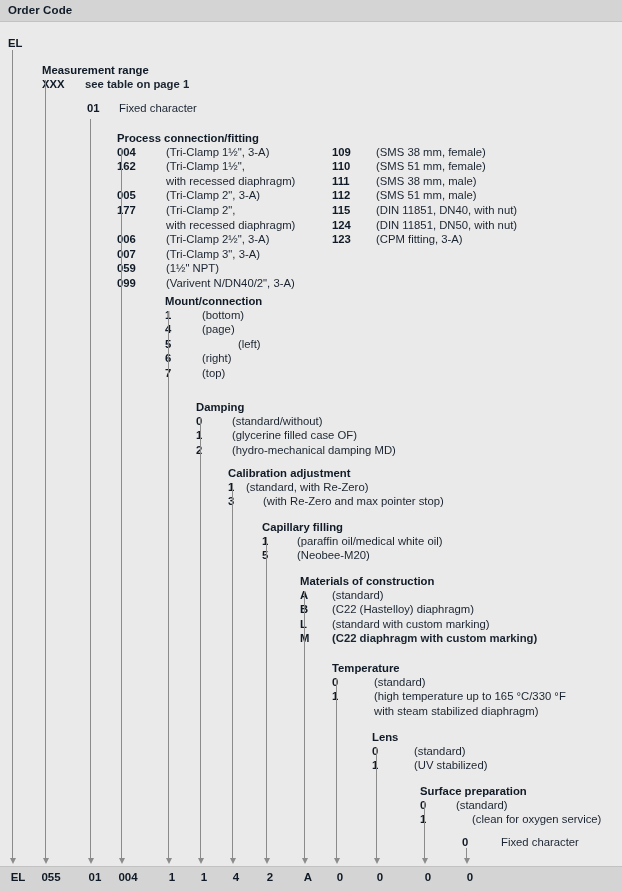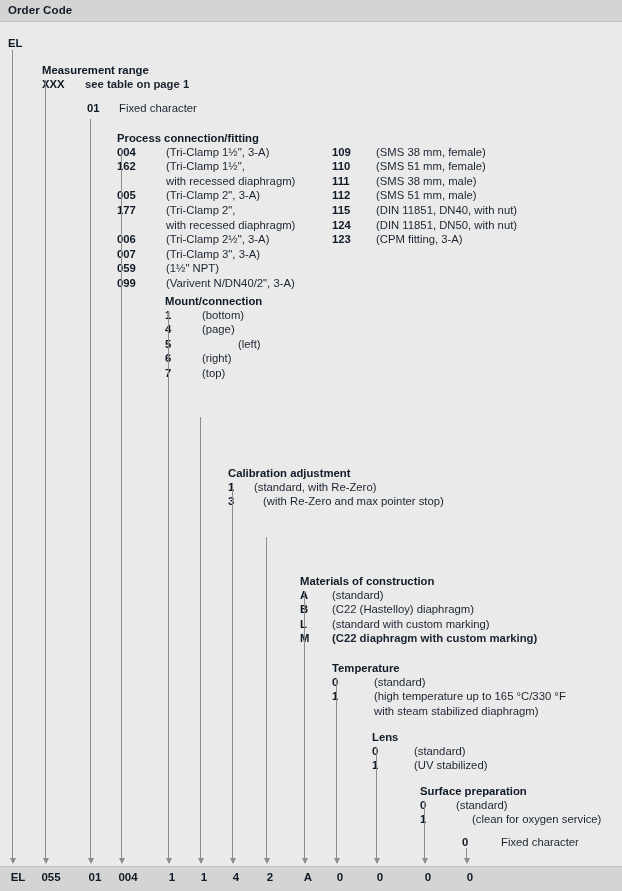--- a/index.html
+++ b/index.html
@@ -240,33 +240,59 @@
     <div class="opt-row">
       <span class="opt-code">6</span>
       <span class="opt-text" style="left:37px;">(right)</span>
     </div>
     <div class="opt-row">
       <span class="opt-code">7</span>
       <span class="opt-text" style="left:37px;">(top)</span>
     </div>
   </div>
 
+  <div class="block" style="left:196px; top:400px;">
+    <div class="block-title">Damping</div>
+    <div class="opt-row">
+      <span class="opt-code">0</span>
+      <span class="opt-text" style="left:36px;">(standard/without)</span>
+    </div>
+    <div class="opt-row">
+      <span class="opt-code">1</span>
+      <span class="opt-text" style="left:36px;">(glycerine filled case OF)</span>
+    </div>
+    <div class="opt-row">
+      <span class="opt-code">2</span>
+      <span class="opt-text" style="left:36px;">(hydro-mechanical damping MD)</span>
+    </div>
+  </div>
 
   <div class="block" style="left:228px; top:466px;">
     <div class="block-title">Calibration adjustment</div>
     <div class="opt-row">
       <span class="opt-code">1</span>
-      <span class="opt-text" style="left:26px;">(standard, with Re-Zero)</span>
+      <span class="opt-text" style="left:18px;">(standard, with Re-Zero)</span>
     </div>
     <div class="opt-row">
       <span class="opt-code">3</span>
       <span class="opt-text" style="left:35px;">(with Re-Zero and max pointer stop)</span>
     </div>
   </div>
 
+  <div class="block" style="left:262px; top:520px;">
+    <div class="block-title">Capillary filling</div>
+    <div class="opt-row">
+      <span class="opt-code">1</span>
+      <span class="opt-text" style="left:35px;">(paraffin oil/medical white oil)</span>
+    </div>
+    <div class="opt-row">
+      <span class="opt-code">5</span>
+      <span class="opt-text" style="left:35px;">(Neobee-M20)</span>
+    </div>
+  </div>
 
   <div class="block" style="left:300px; top:574px;text-align:right;">
     <div class="block-title">Materials of construction</div>
     <div class="opt-row">
       <span class="opt-code">A</span>
       <span class="opt-text" style="left:32px;">(standard)</span>
     </div>
     <div class="opt-row">
       <span class="opt-code">B</span>
       <span class="opt-text" style="left:32px;">(C22 (Hastelloy) diaphragm)</span>

